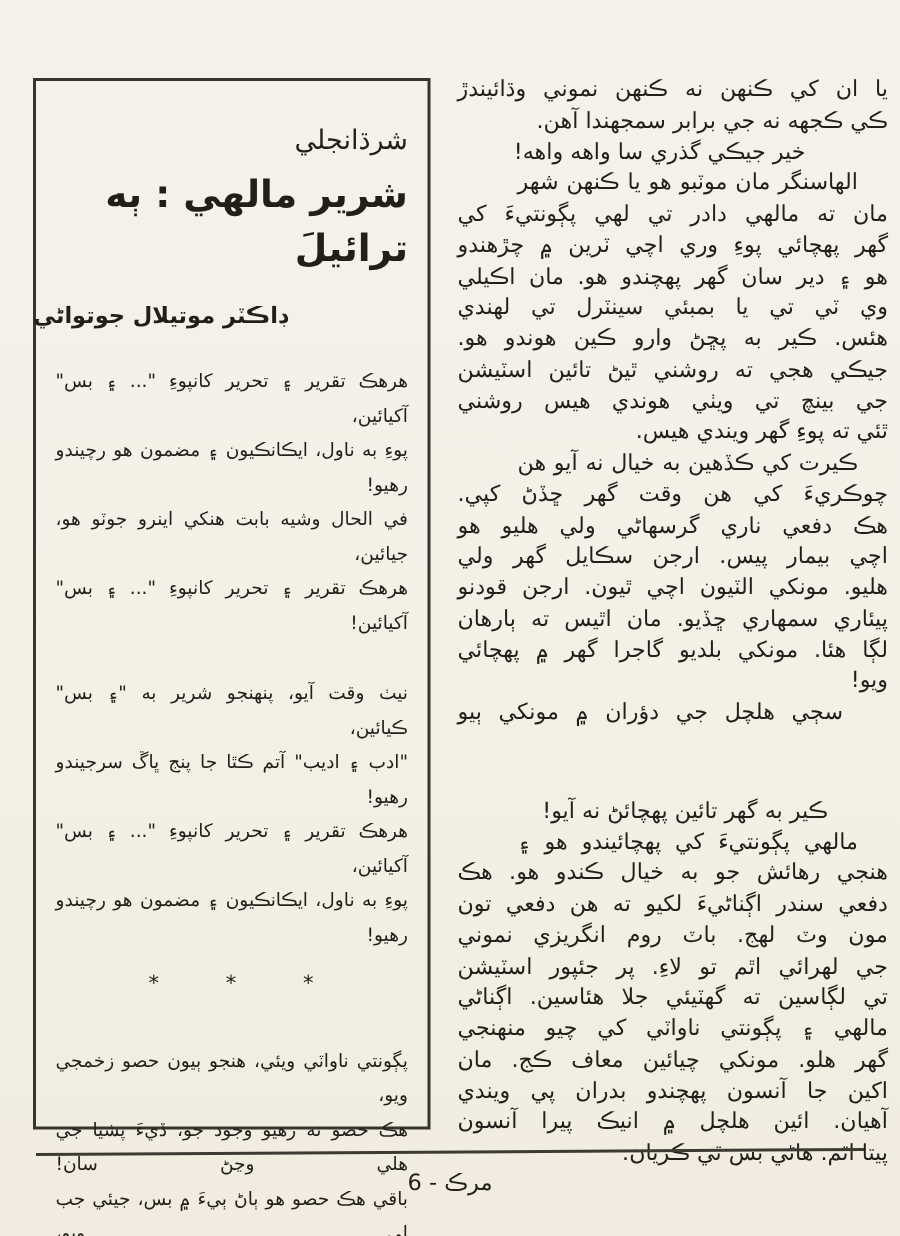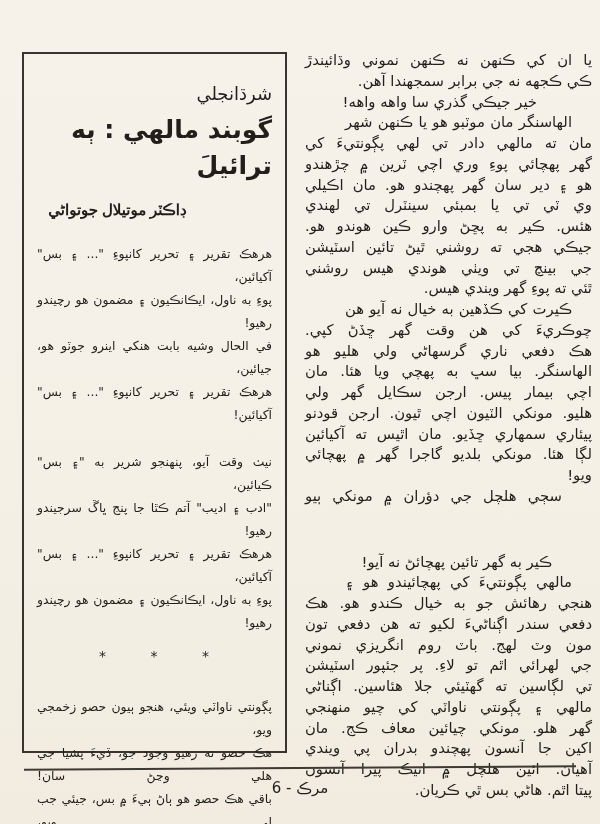--- a/index.html
+++ b/index.html
@@ -8,21 +8,21 @@
     background:linear-gradient(180deg,#f6f2ea 0%,#f4f0e6 55%,#f1ecdf 100%);
     font-family:"DejaVu Sans",sans-serif;color:#221f1a;
   }
   
   .article-box{
     position:absolute;left:22px;top:52px;width:265px;height:701px;
     border:2px solid #39352e;box-sizing:border-box;padding:0 13px;direction:rtl;
   }
   .kicker{margin-top:28px;text-align:right;font-size:18px;line-height:24px;}
   .title{margin-top:6px;text-align:right;font-size:25px;font-weight:700;line-height:36px;}
-  .author{margin-top:15px;font-size:15px;font-weight:700;text-align:center;padding-left:6px;padding-right:80px;line-height:22px;white-space:nowrap;font-family:Liberation Serif, serif;}
+  .author{margin-top:15px;font-size:15px;font-weight:700;text-align:center;padding-left:6px;padding-right:80px;line-height:22px;white-space:nowrap;}
   .poem{font-size:12.4px;}
   .stanza{margin-top:24px;}
   .stanza.first{margin-top:21px;}
   .pl{line-height:23px;text-align:justify;text-align-last:justify;}
   .sep{margin-top:14px;height:23px;text-align:center;word-spacing:38px;font-size:14px;letter-spacing:1px;}
   
   .body-col{position:absolute;left:305px;top:50px;width:287px;direction:rtl;font-size:14.8px;}
   .bl{line-height:20.75px;text-align:justify;text-align-last:justify;}
   .bl.rag{text-align-last:right;}
   .ind20{padding-right:20px;margin-left:40px;}
@@ -33,21 +33,21 @@
   .rule{position:absolute;left:24px;top:767px;width:552px;height:2px;background:#3d3933;transform:rotate(-0.35deg);}
   .page-num{position:absolute;top:779px;left:0;width:600px;text-align:center;direction:rtl;font-size:15px;}
 </style>
 </head>
 <body>
 
 <div class="page">
 
   <div class="article-box">
     <div class="kicker">شرڌانجلي</div>
-    <div class="title">گوبند مالهي : ٻه ترائيلَ</div>
+    <div class="title">شرير مالهي : ٻه ترائيلَ</div>
     <div class="author">ڊاڪٽر موتيلال جوتواڻي</div>
 
     <div class="poem">
       <div class="stanza first">
         <div class="pl">هرهڪ تقرير ۽ تحرير کانپوءِ "... ۽ بس" آکيائين،</div>
         <div class="pl">پوءِ به ناول، ايڪانڪيون ۽ مضمون هو رچيندو رهيو!</div>
         <div class="pl">في الحال وشيه بابت هنکي اينرو جوٽو هو، جيائين،</div>
         <div class="pl">هرهڪ تقرير ۽ تحرير کانپوءِ "... ۽ بس" آکيائين!</div>
       </div>
       <div class="stanza">
@@ -76,24 +76,23 @@
     <div class="bl">گهر پهچائي پوءِ وري اچي ٽرين ۾ چڙهندو</div>
     <div class="bl">هو ۽ دير سان گهر پهچندو هو. مان اڪيلي</div>
     <div class="bl">وي ٽي تي يا بمبئي سينٽرل تي لهندي</div>
     <div class="bl">هئس. ڪير به پڇڻ وارو ڪين هوندو هو.</div>
     <div class="bl">جيڪي هجي ته روشني ٿيڻ تائين اسٽيشن</div>
     <div class="bl">جي بينچ تي ويٺي هوندي هيس روشني</div>
     <div class="bl rag">ٿئي ته پوءِ گهر ويندي هيس.</div>
     <div class="bl ind20">ڪيرت کي ڪڏهين به خيال نه آيو هن</div>
     <div class="bl">چوڪريءَ کي هن وقت گهر ڇڏڻ کپي.</div>
     <div class="bl">هڪ دفعي ناري گرسهاڻي ولي هليو هو</div>
-    <div class="bl">الهاسنگر. بيا سڀ به پهچي ويا هئا. مان</div>
     <div class="bl">اچي بيمار پيس. ارجن سڪايل گهر ولي</div>
     <div class="bl">هليو. مونکي الٽيون اچي ٿيون. ارجن قودنو</div>
-    <div class="bl">پيئاري سمهاري ڇڏيو. مان اٿيس ته آکيائين</div>
+    <div class="bl">پيئاري سمهاري ڇڏيو. مان اٿيس ته ٻارهان</div>
     <div class="bl">لڳا هئا. مونکي بلديو گاجرا گهر ۾ پهچائي</div>
     <div class="bl rag">ويو!</div>
     <div class="bl ind30">سڄي هلچل جي دؤران ۾ مونکي ٻيو</div>
     <div class="bl rag ind40">ڪير به گهر تائين پهچائڻ نه آيو!</div>
     <div class="bl ind20">مالهي پڳونتيءَ کي پهچائيندو هو ۽</div>
     <div class="bl">هنجي رهائش جو به خيال ڪندو هو. هڪ</div>
     <div class="bl">دفعي سندر اڳناڻيءَ لکيو ته هن دفعي تون</div>
     <div class="bl">مون وٽ لهج. باٽ روم انگريزي نموني</div>
     <div class="bl">جي لهرائي اٿم تو لاءِ. پر جئپور اسٽيشن</div>
     <div class="bl">تي لڳاسين ته گهٽيئي جلا هئاسين. اڳناڻي</div>

